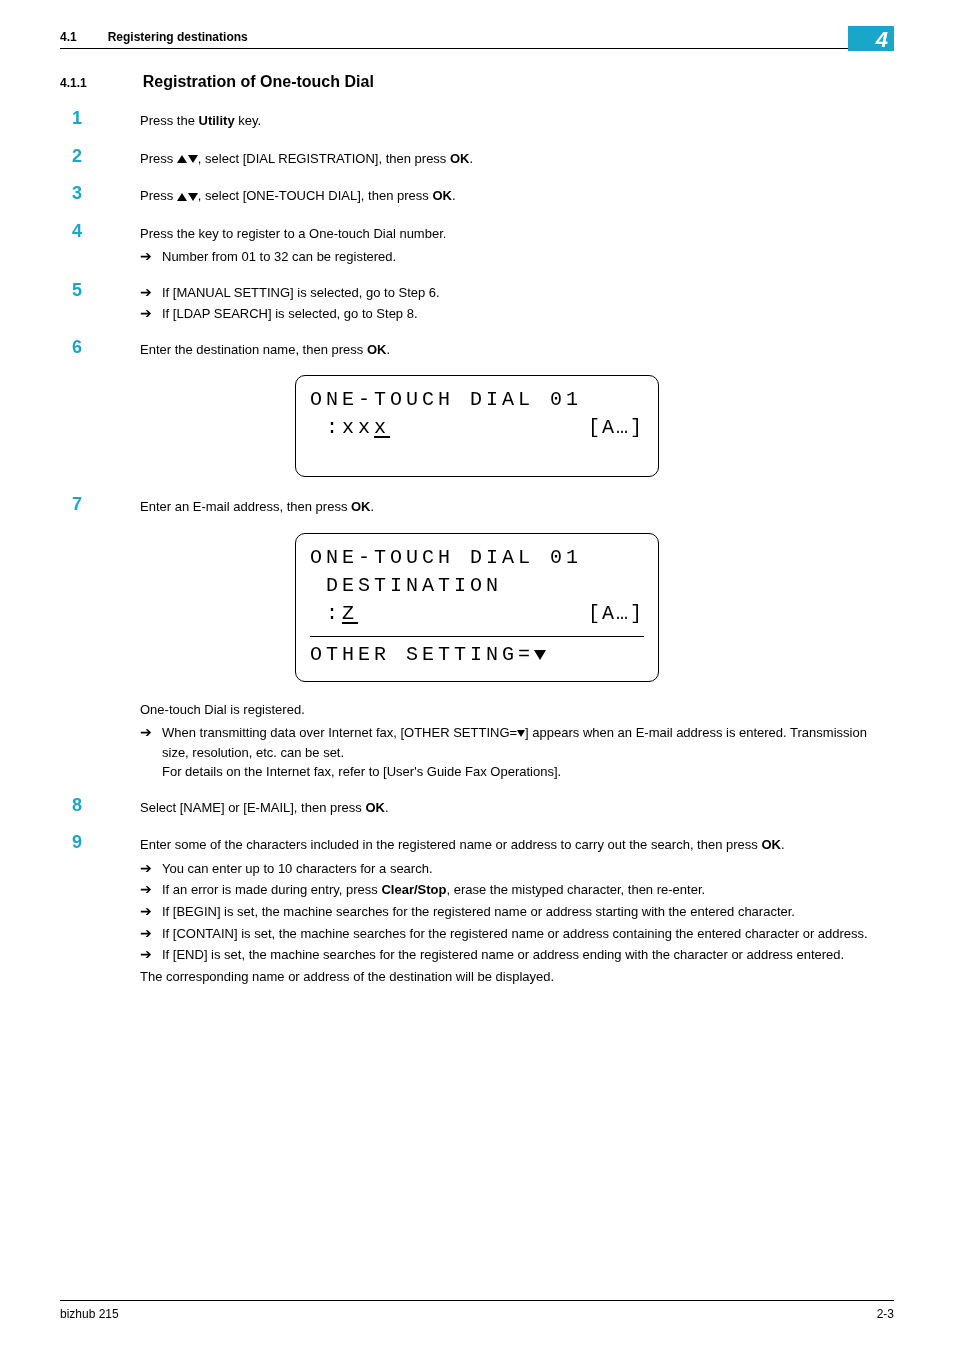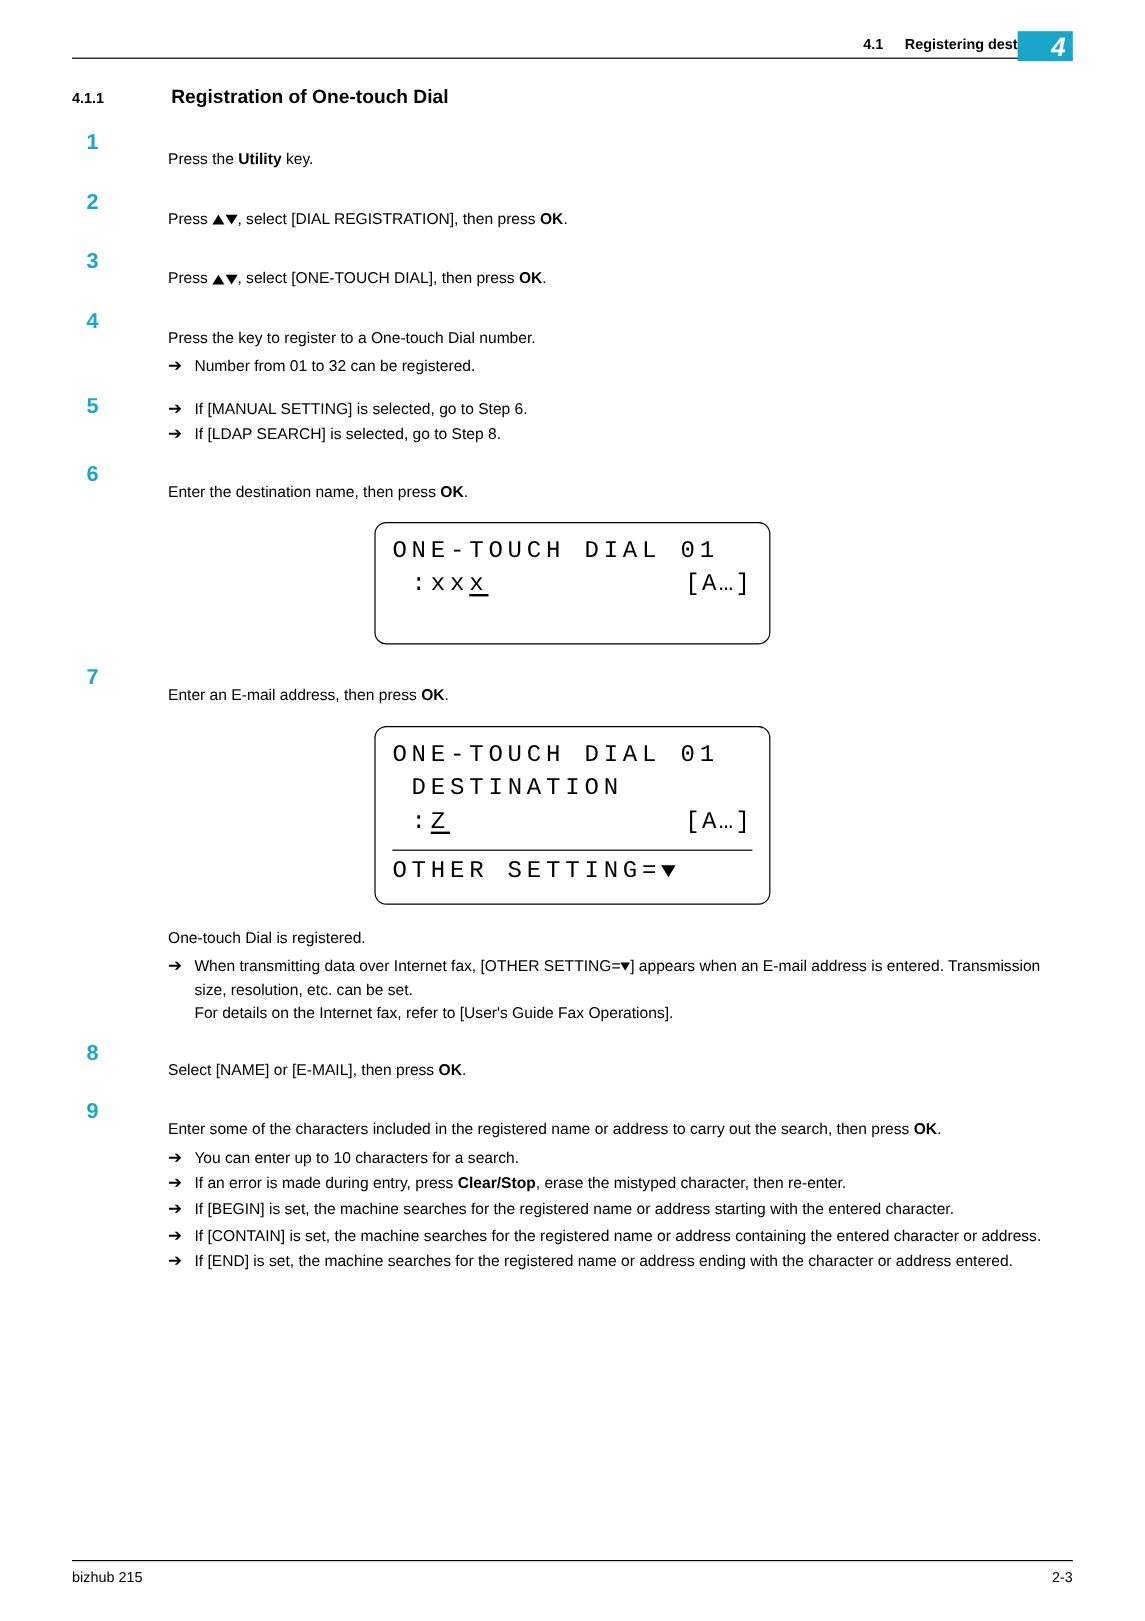--- a/index.html
+++ b/index.html
@@ -13,25 +13,24 @@
     width: 954px;
   }
   .page {
     padding: 30px 60px 40px 60px;
     position: relative;
     min-height: 1351px;
   }
   .running-head {
     display: flex;
     align-items: baseline;
-    gap: 18px;
+    gap: 31px;
     font-weight: bold;
     font-size: 12px;
     margin-bottom: 4px;
-    justify-content: flex-end;
   }
   .running-head .secnum { }
   .hr-top { border: 0; border-top: 1px solid #000; margin: 0 0 18px 0; }
   .chapter-tab {
     position: absolute;
     top: 26px;
     right: 60px;
     width: 46px;
     height: 25px;
     background: #1aa6c9;
@@ -70,21 +69,21 @@
     padding-right: 18px;
     line-height: 1.1;
     font-family: "Arial", sans-serif;
   }
   .step .body {
     flex: 1 1 auto;
     padding-left: 40px;
     line-height: 1.5;
   }
   .step .body p { margin: 0 0 4px 0; }
-  .step .body p.lead { margin-top: 14px; }
+  .step .body p.lead { margin-top: 2px; }
   .bold { font-weight: bold; }
 
   .sublist { margin: 2px 0 2px 0; }
   .sublist .item {
     display: flex;
     align-items: flex-start;
     margin: 2px 0;
   }
   .sublist .arrow {
     flex: 0 0 22px;
@@ -94,21 +93,21 @@
   .sublist .txt { flex: 1 1 auto; }
 
   .lcd-wrap {
     display: flex;
     justify-content: center;
     margin: 12px 0 18px 0;
   }
   .lcd {
     border: 1px solid #000;
     border-radius: 10px;
-    width: 330px;
+    width: 364px;
     padding: 10px 14px 12px 14px;
     font-family: "Courier New", monospace;
     letter-spacing: 4px;
     font-size: 20px;
     line-height: 1.4;
   }
   .lcd .row { display: flex; justify-content: space-between; align-items: baseline; white-space: pre; }
   .lcd .row .left { }
   .lcd .row .right { letter-spacing: 2px; }
   .lcd .underline-char { text-decoration: underline; text-underline-offset: 3px; }
@@ -298,20 +297,21 @@
         </div>
         <div class="item">
           <span class="arrow">➔</span>
           <span class="txt">If [CONTAIN] is set, the machine searches for the registered name or address containing the entered character or address.</span>
         </div>
         <div class="item">
           <span class="arrow">➔</span>
           <span class="txt">If [END] is set, the machine searches for the registered name or address ending with the character or address entered.</span>
         </div>
       </div>
+      <p>The corresponding name or address of the destination will be displayed.</p>
     </div>
   </div>
 
   <div class="footer">
     <hr class="hr-bot">
     <div class="line">
       <span>bizhub 215</span>
       <span>2-3</span>
     </div>
   </div>

